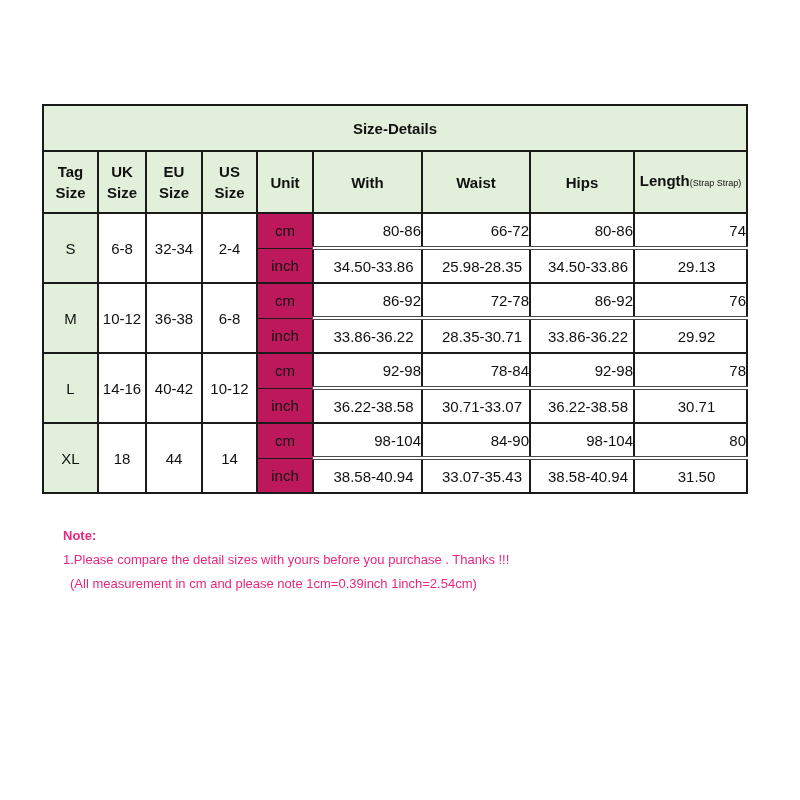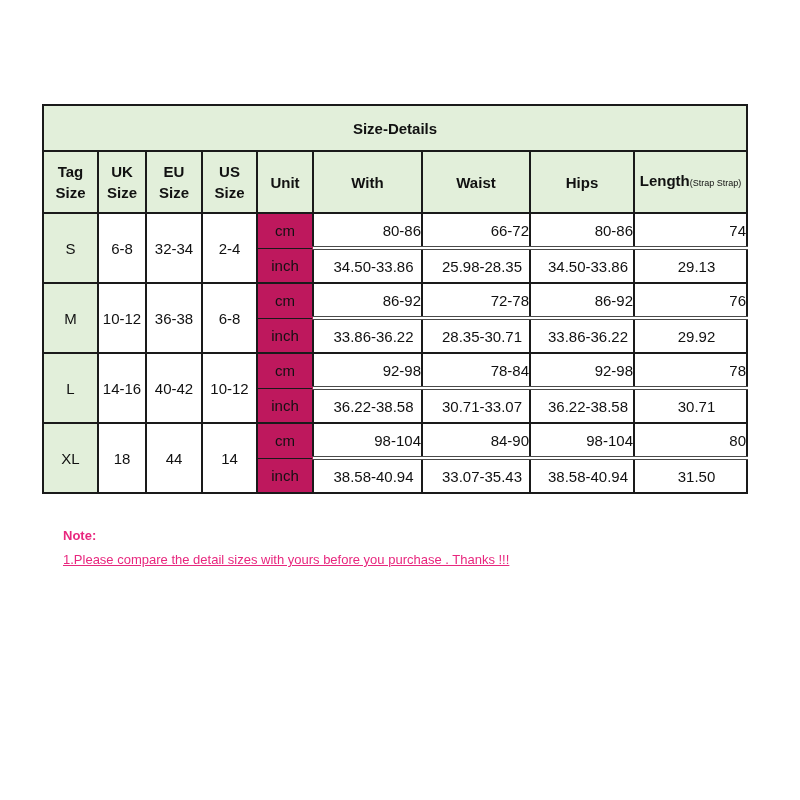--- a/index.html
+++ b/index.html
@@ -43,21 +43,21 @@
   .sheet tr.cm td.unit { border-bottom: 1px solid #1a1a1a; }
   .sheet tr.inch td.unit { border-top: 1px solid #1a1a1a; }
 
   .notes {
     position: absolute; left: 63px; top: 528px;
     font-family: "Liberation Sans", "DejaVu Sans", sans-serif;
     font-size: 13px;
     color: #e8277e;
   }
   .notes .note-title { font-weight: bold; height: 20px; line-height: 16px; }
-  .notes .note-line { height: 24px; line-height: 24px; white-space: nowrap; text-decoration: underline; }
+  .notes .note-line { height: 24px; line-height: 24px; white-space: nowrap; }
   .notes .note-sub { padding-left: 7px; }
 </style>
 </head>
 <body>
 
 <table class="sheet">
   <colgroup>
     <col style="width:55px">
       <col style="width:48px">
       <col style="width:56px">
@@ -158,13 +158,14 @@
     <td class="dbl">33.07-35.43</td>
     <td class="dbl">38.58-40.94</td>
     <td class="dbl">31.50</td>
   </tr>
 </tbody>
   </table>
 
 <div class="notes">
   <div class="note-title">Note:</div>
   <div class="note-line">1.Please compare the detail sizes with yours before you purchase . Thanks !!!</div>
+  <div class="note-line note-sub">(All measurement in cm and please note 1cm=0.39inch 1inch=2.54cm)</div>
 </div>
 
 </body></html>

